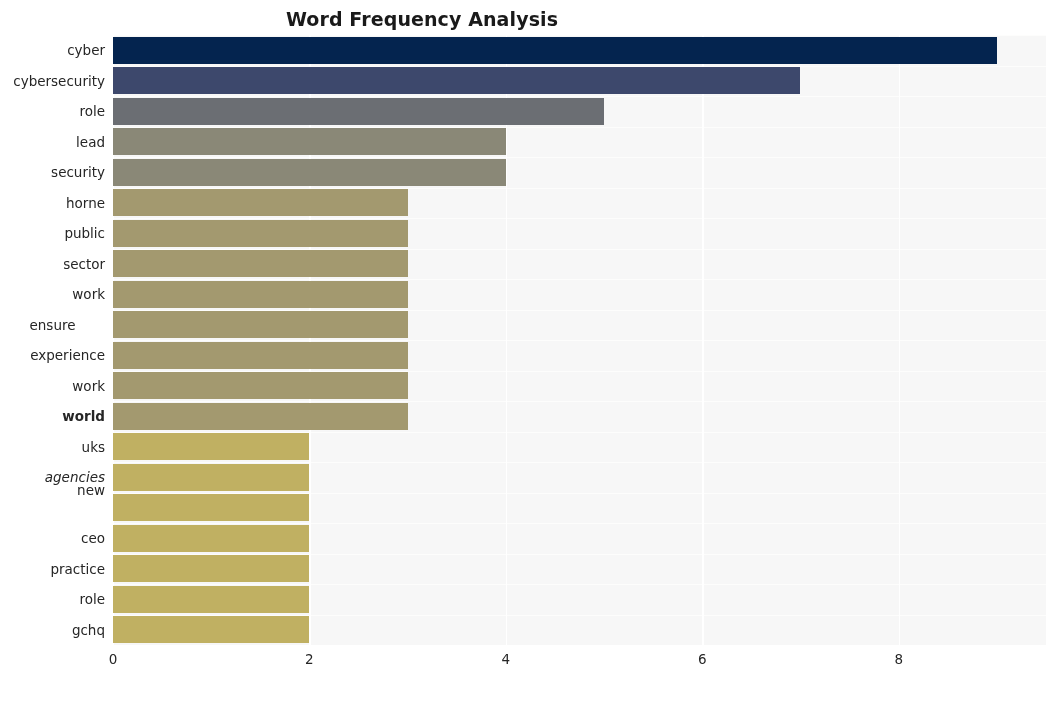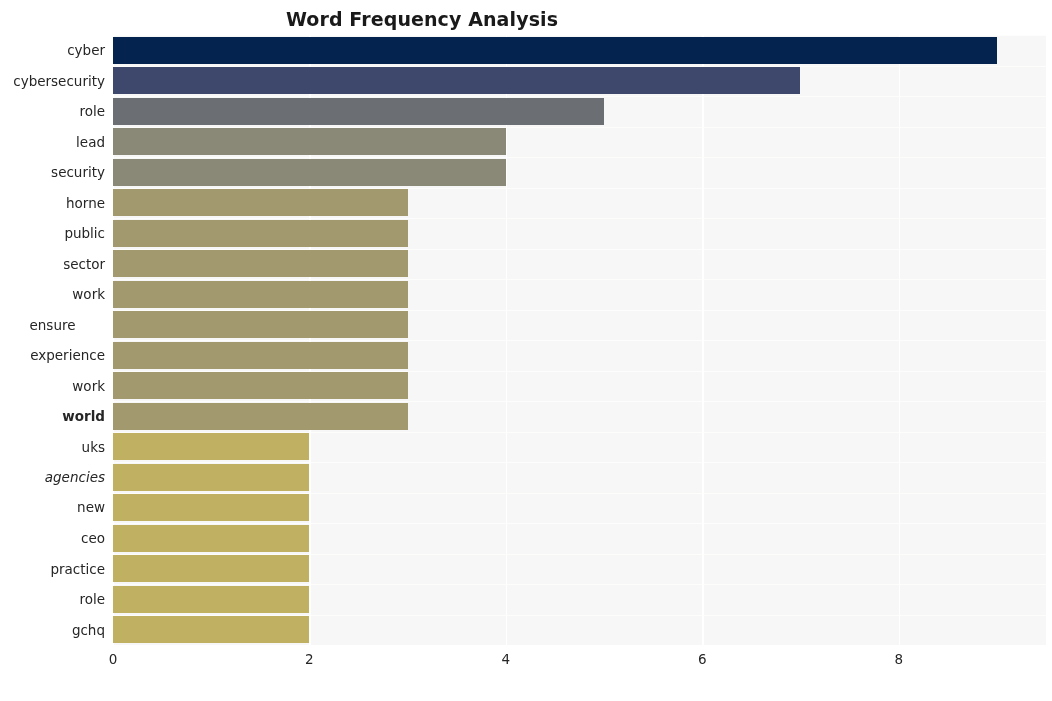--- a/index.html
+++ b/index.html
@@ -195,21 +195,21 @@
       <div class="ytick" style="top: 159.75px;">horne</div>
       <div class="ytick" style="top: 190.25px; padding-left: 16px;">public</div>
       <div class="ytick" style="top: 220.75px;">sector</div>
       <div class="ytick" style="top: 251.25px;">work</div>
       <div class="ytick" style="top: 281.75px; text-align: center;">ensure</div>
       <div class="ytick" style="top: 312.25px;">experience</div>
       <div class="ytick" style="top: 342.75px;">work</div>
       <div class="ytick" style="top: 373.25px; font-weight: bold;">world</div>
       <div class="ytick" style="top: 403.75px;">uks</div>
       <div class="ytick" style="top: 434.25px; font-style: italic;">agencies</div>
-      <div class="ytick" style="top: 464px;">new</div>
+      <div class="ytick" style="top: 447px;">new</div>
       <div class="ytick" style="top: 495.25px;">ceo</div>
       <div class="ytick" style="top: 525.75px;">practice</div>
       <div class="ytick" style="top: 556.25px;">role</div>
       <div class="ytick" style="top: 586.75px;">gchq</div>
     </div>
   <div id="xtick-labels">
       <div class="xtick" style="left: 0px;">0</div>
       <div class="xtick" style="left: 196.421px;">2</div>
       <div class="xtick" style="left: 392.842px;">4</div>
       <div class="xtick" style="left: 589.263px;">6</div>

